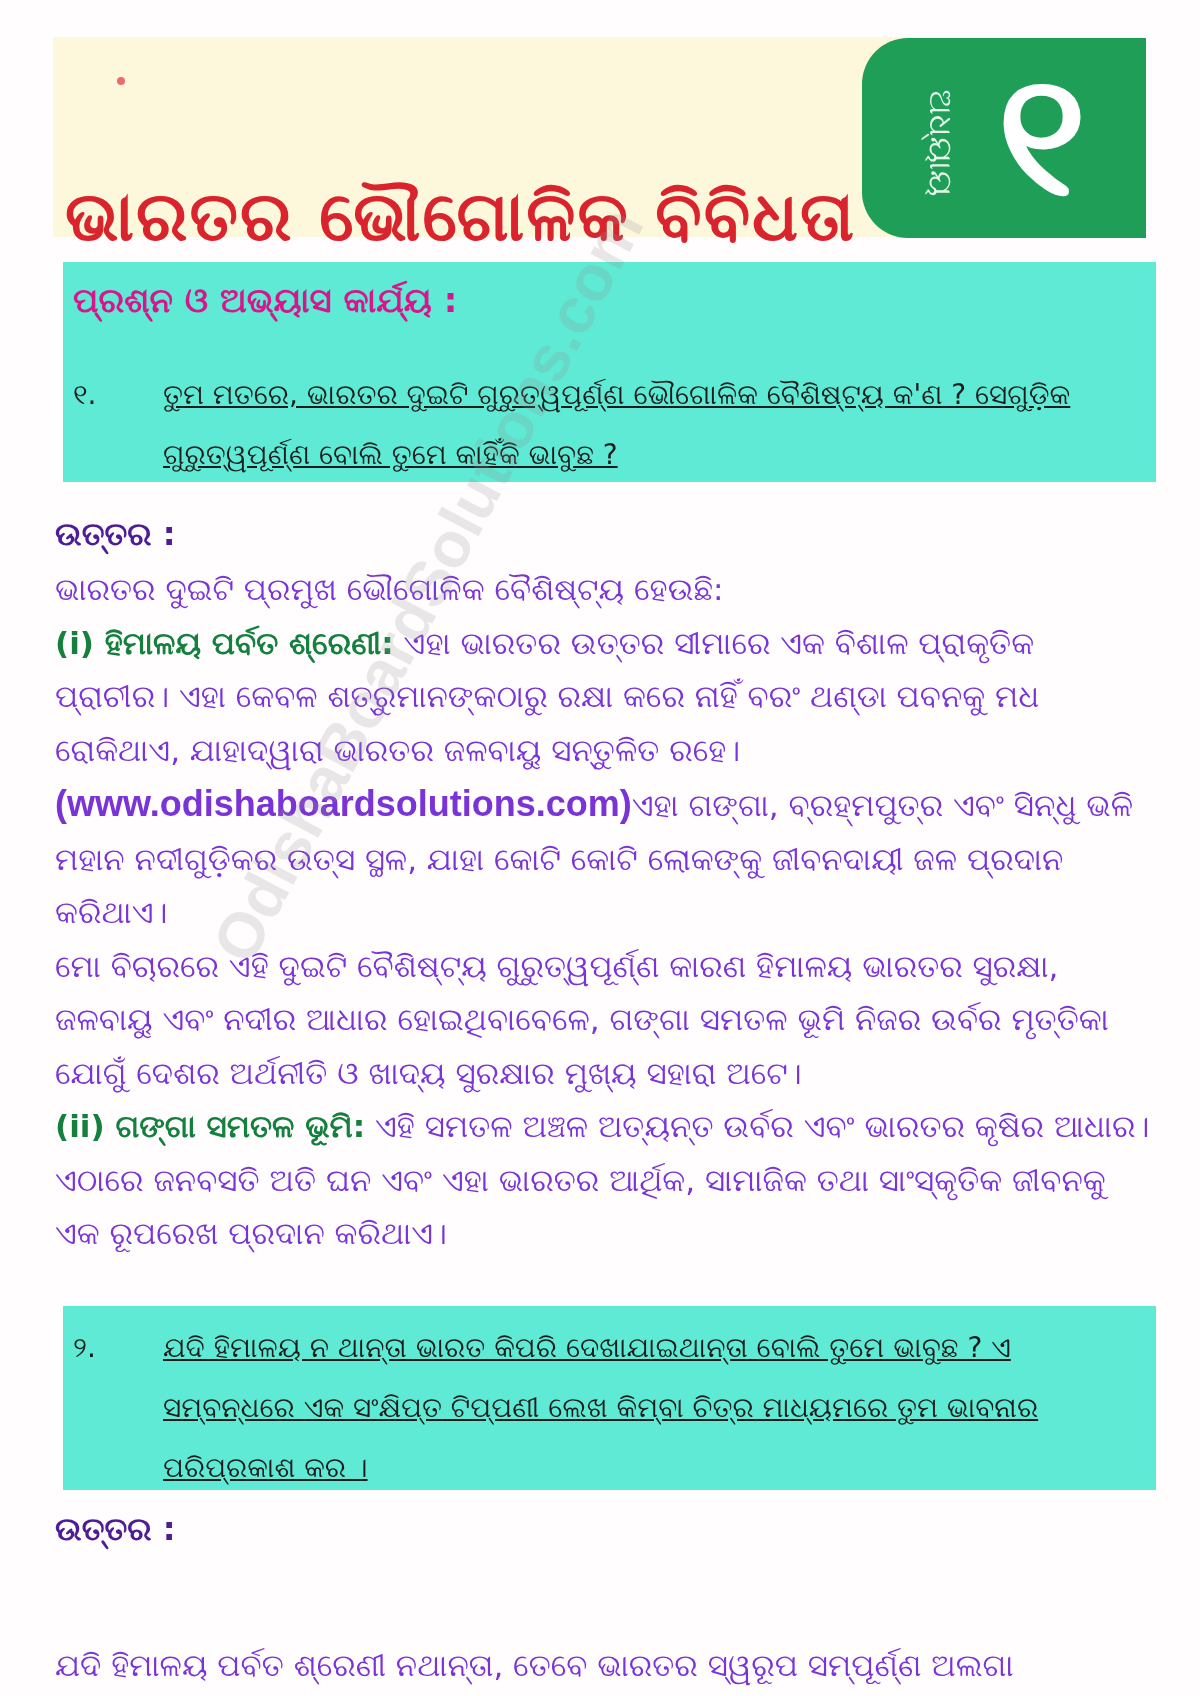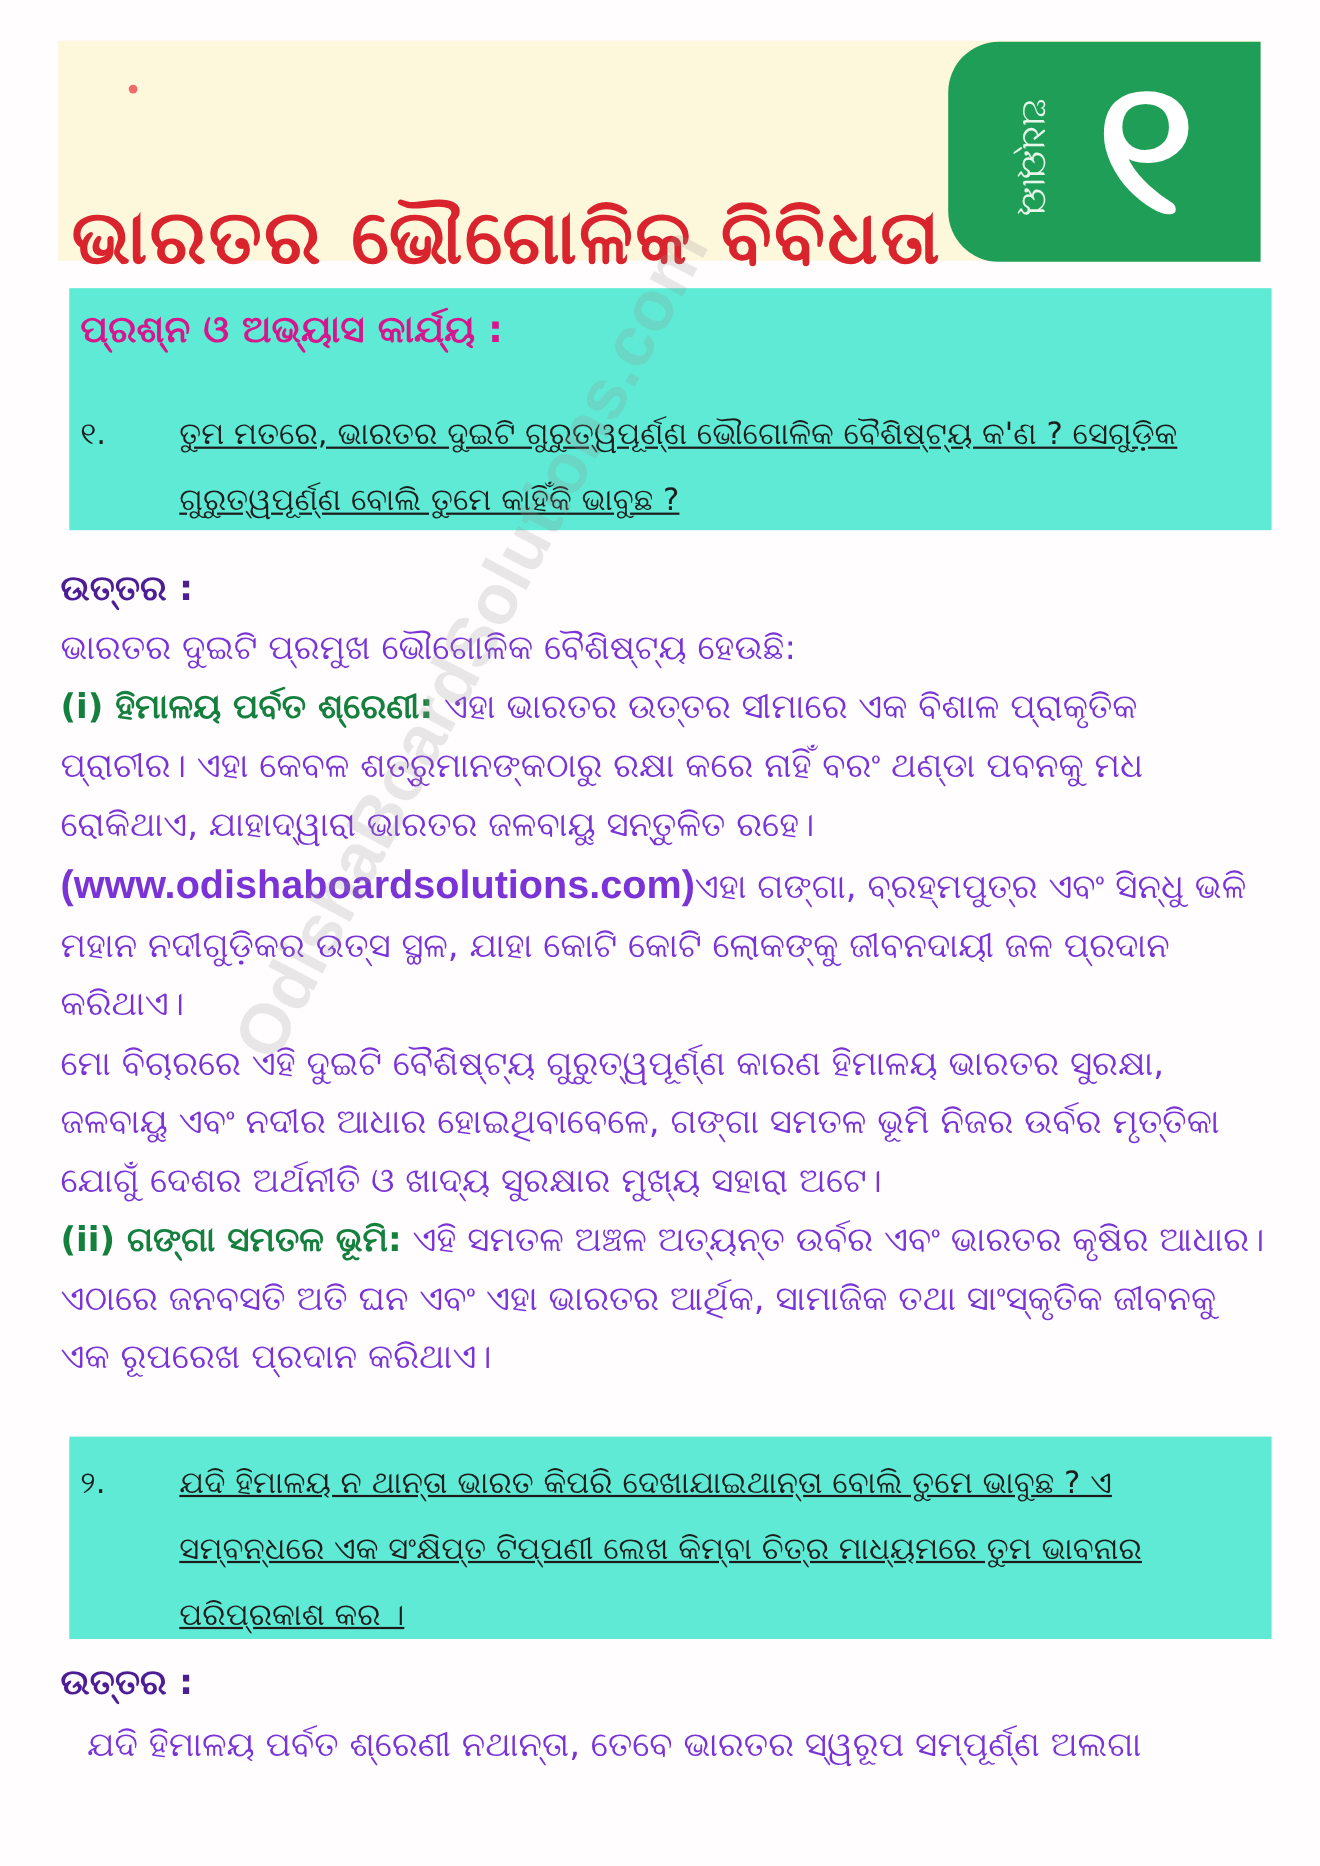--- a/index.html
+++ b/index.html
@@ -102,17 +102,17 @@
 </div>
 
 <div class="qbox q2">
   <div class="question">
     <span class="qnum">୨.</span>
     <span class="qtext">ଯଦି ହିମାଳୟ ନ ଥାନ୍ତା ଭାରତ କିପରି ଦେଖାଯାଇଥାନ୍ତା ବୋଲି ତୁମେ ଭାବୁଛ ? ଏ ସମ୍ବନ୍ଧରେ ଏକ ସଂକ୍ଷିପ୍ତ ଟିପ୍ପଣୀ ଲେଖ କିମ୍ବା ଚିତ୍ର ମାଧ୍ୟମରେ ତୁମ ଭାବନାର ପରିପ୍ରକାଶ କର ।</span>
   </div>
 </div>
 
 <div class="answer-label" style="top:1510px;">ଉତ୍ତର :</div>
-<div class="answer" style="top:1560px;margin-left:24px;">
+<div class="answer" style="top:1639px;">
   <p>ଯଦି ହିମାଳୟ ପର୍ବତ ଶ୍ରେଣୀ ନଥାନ୍ତା, ତେବେ ଭାରତର ସ୍ୱରୂପ ସମ୍ପୂର୍ଣ୍ଣ ଅଲଗା</p>
 </div>
 
 <div class="watermark">OdishaBoardSolutions.com</div>
 
 </body></html>

